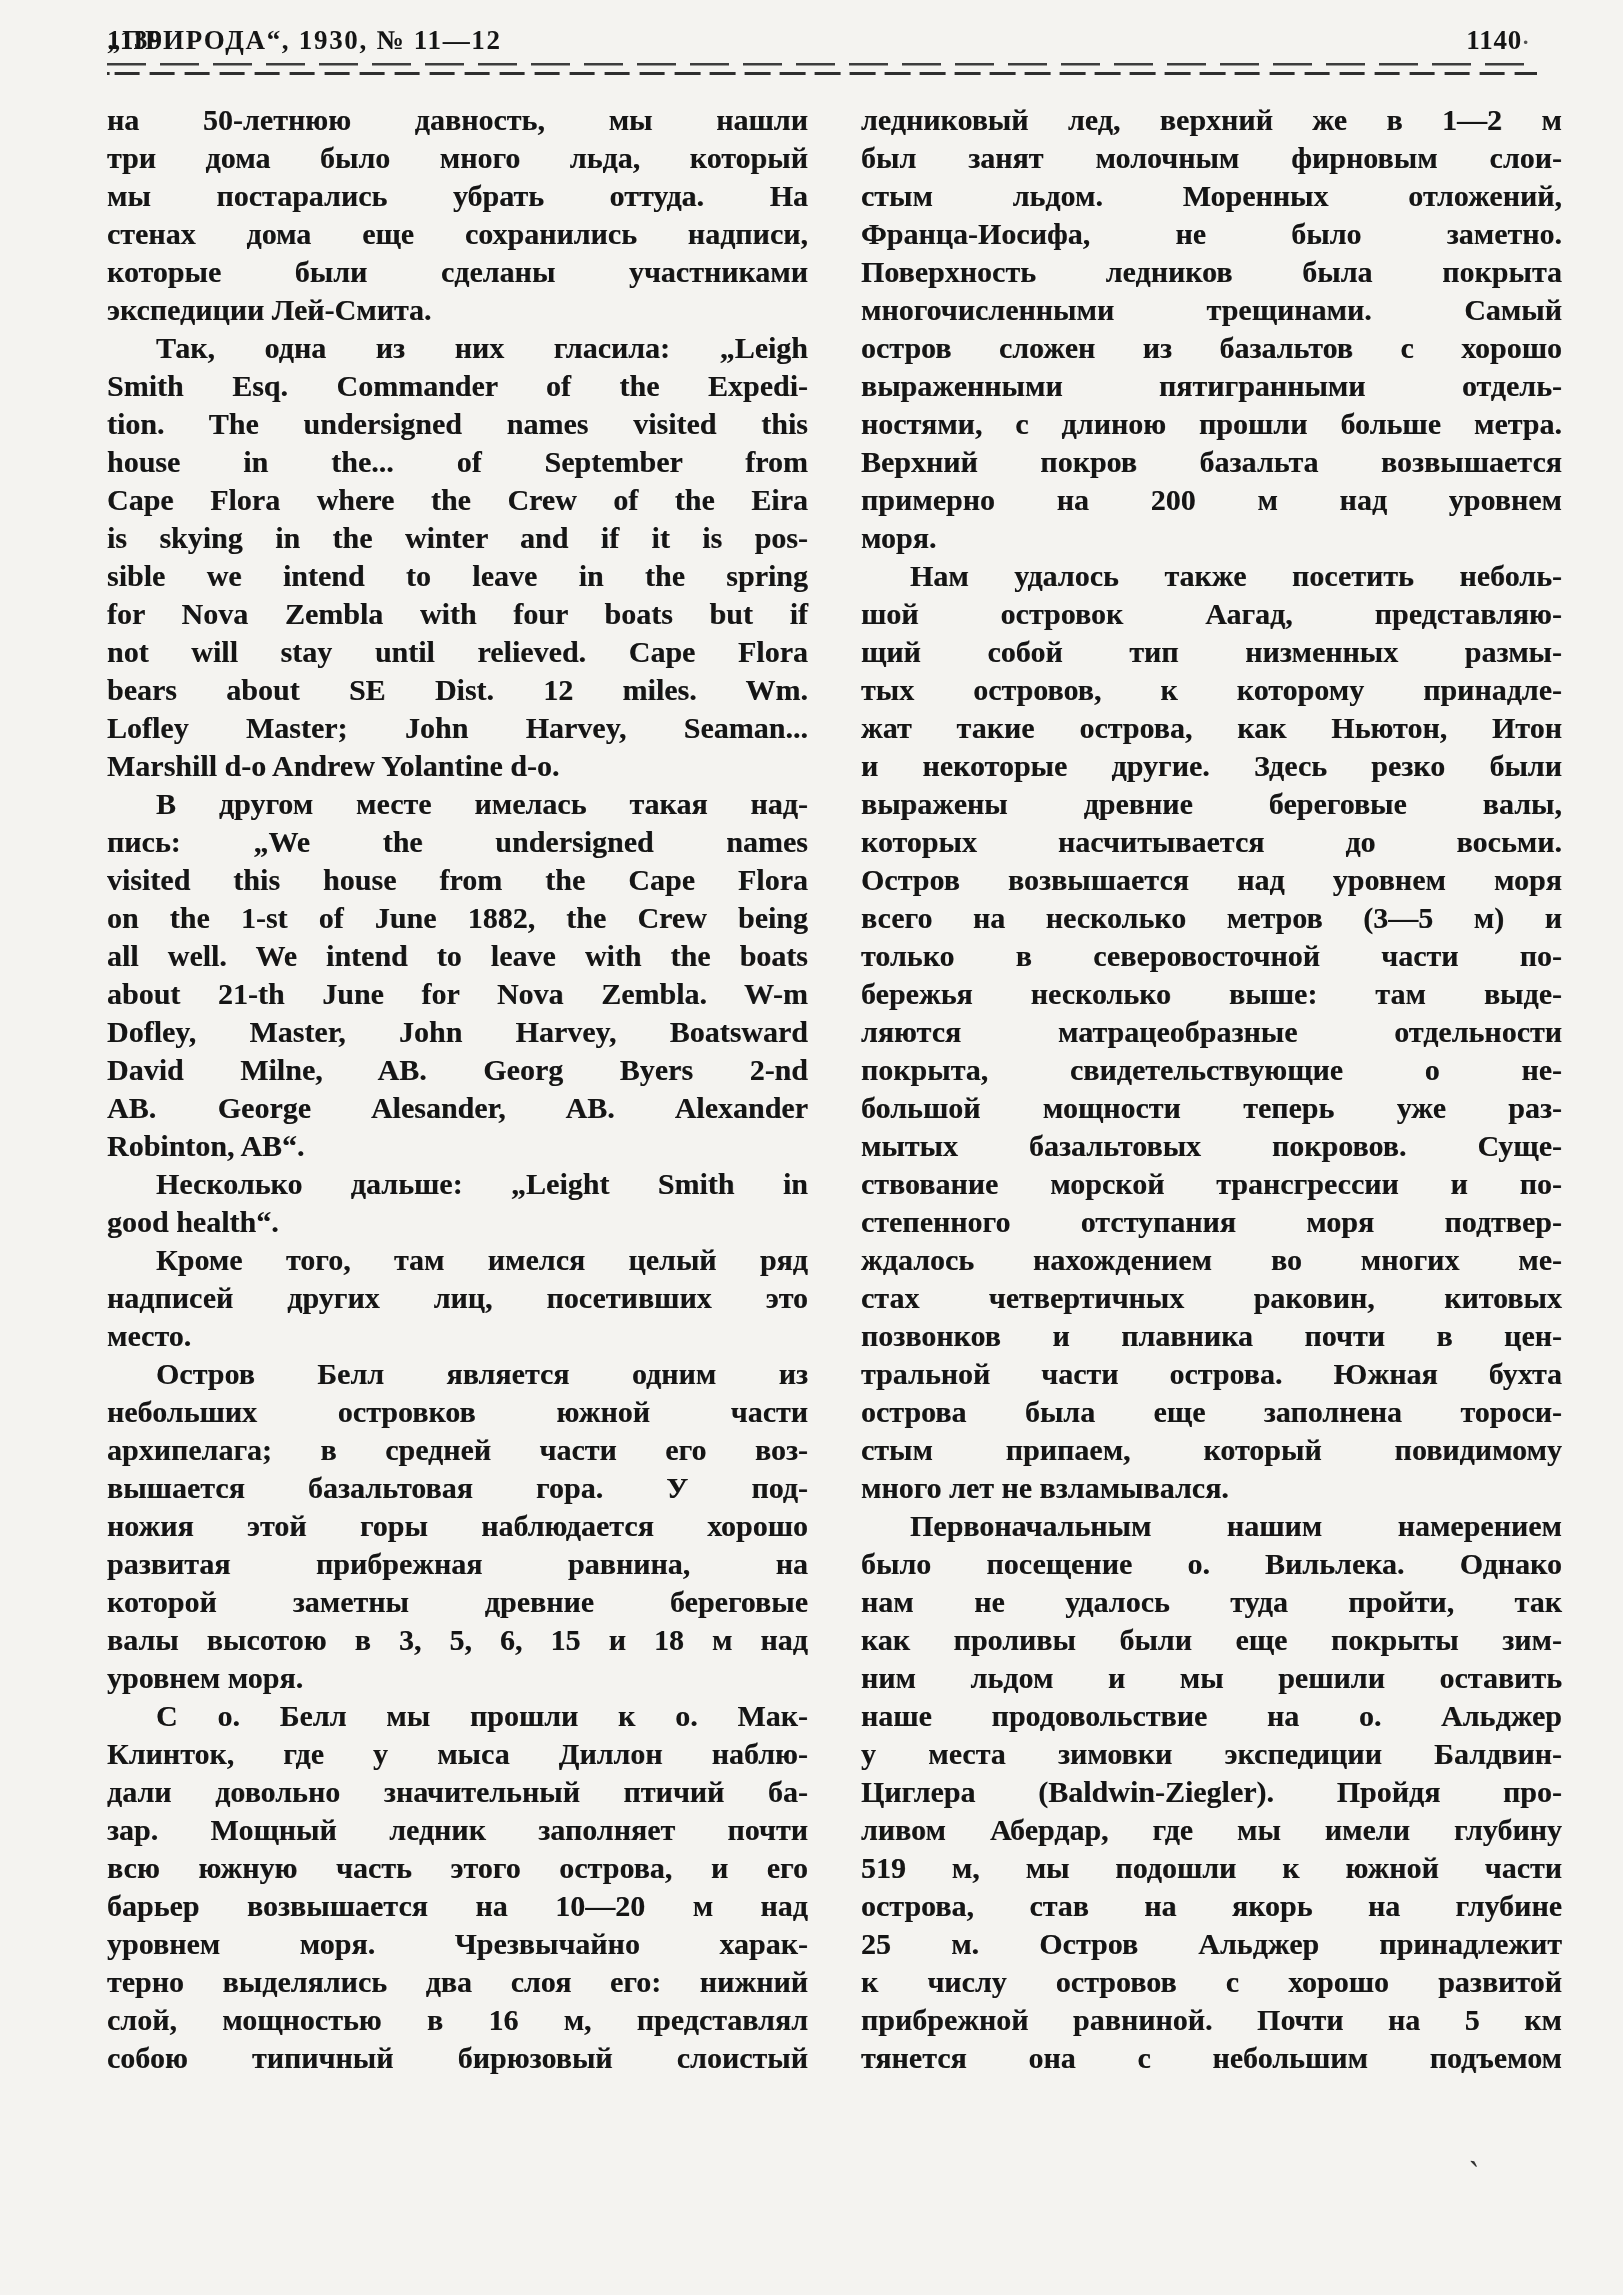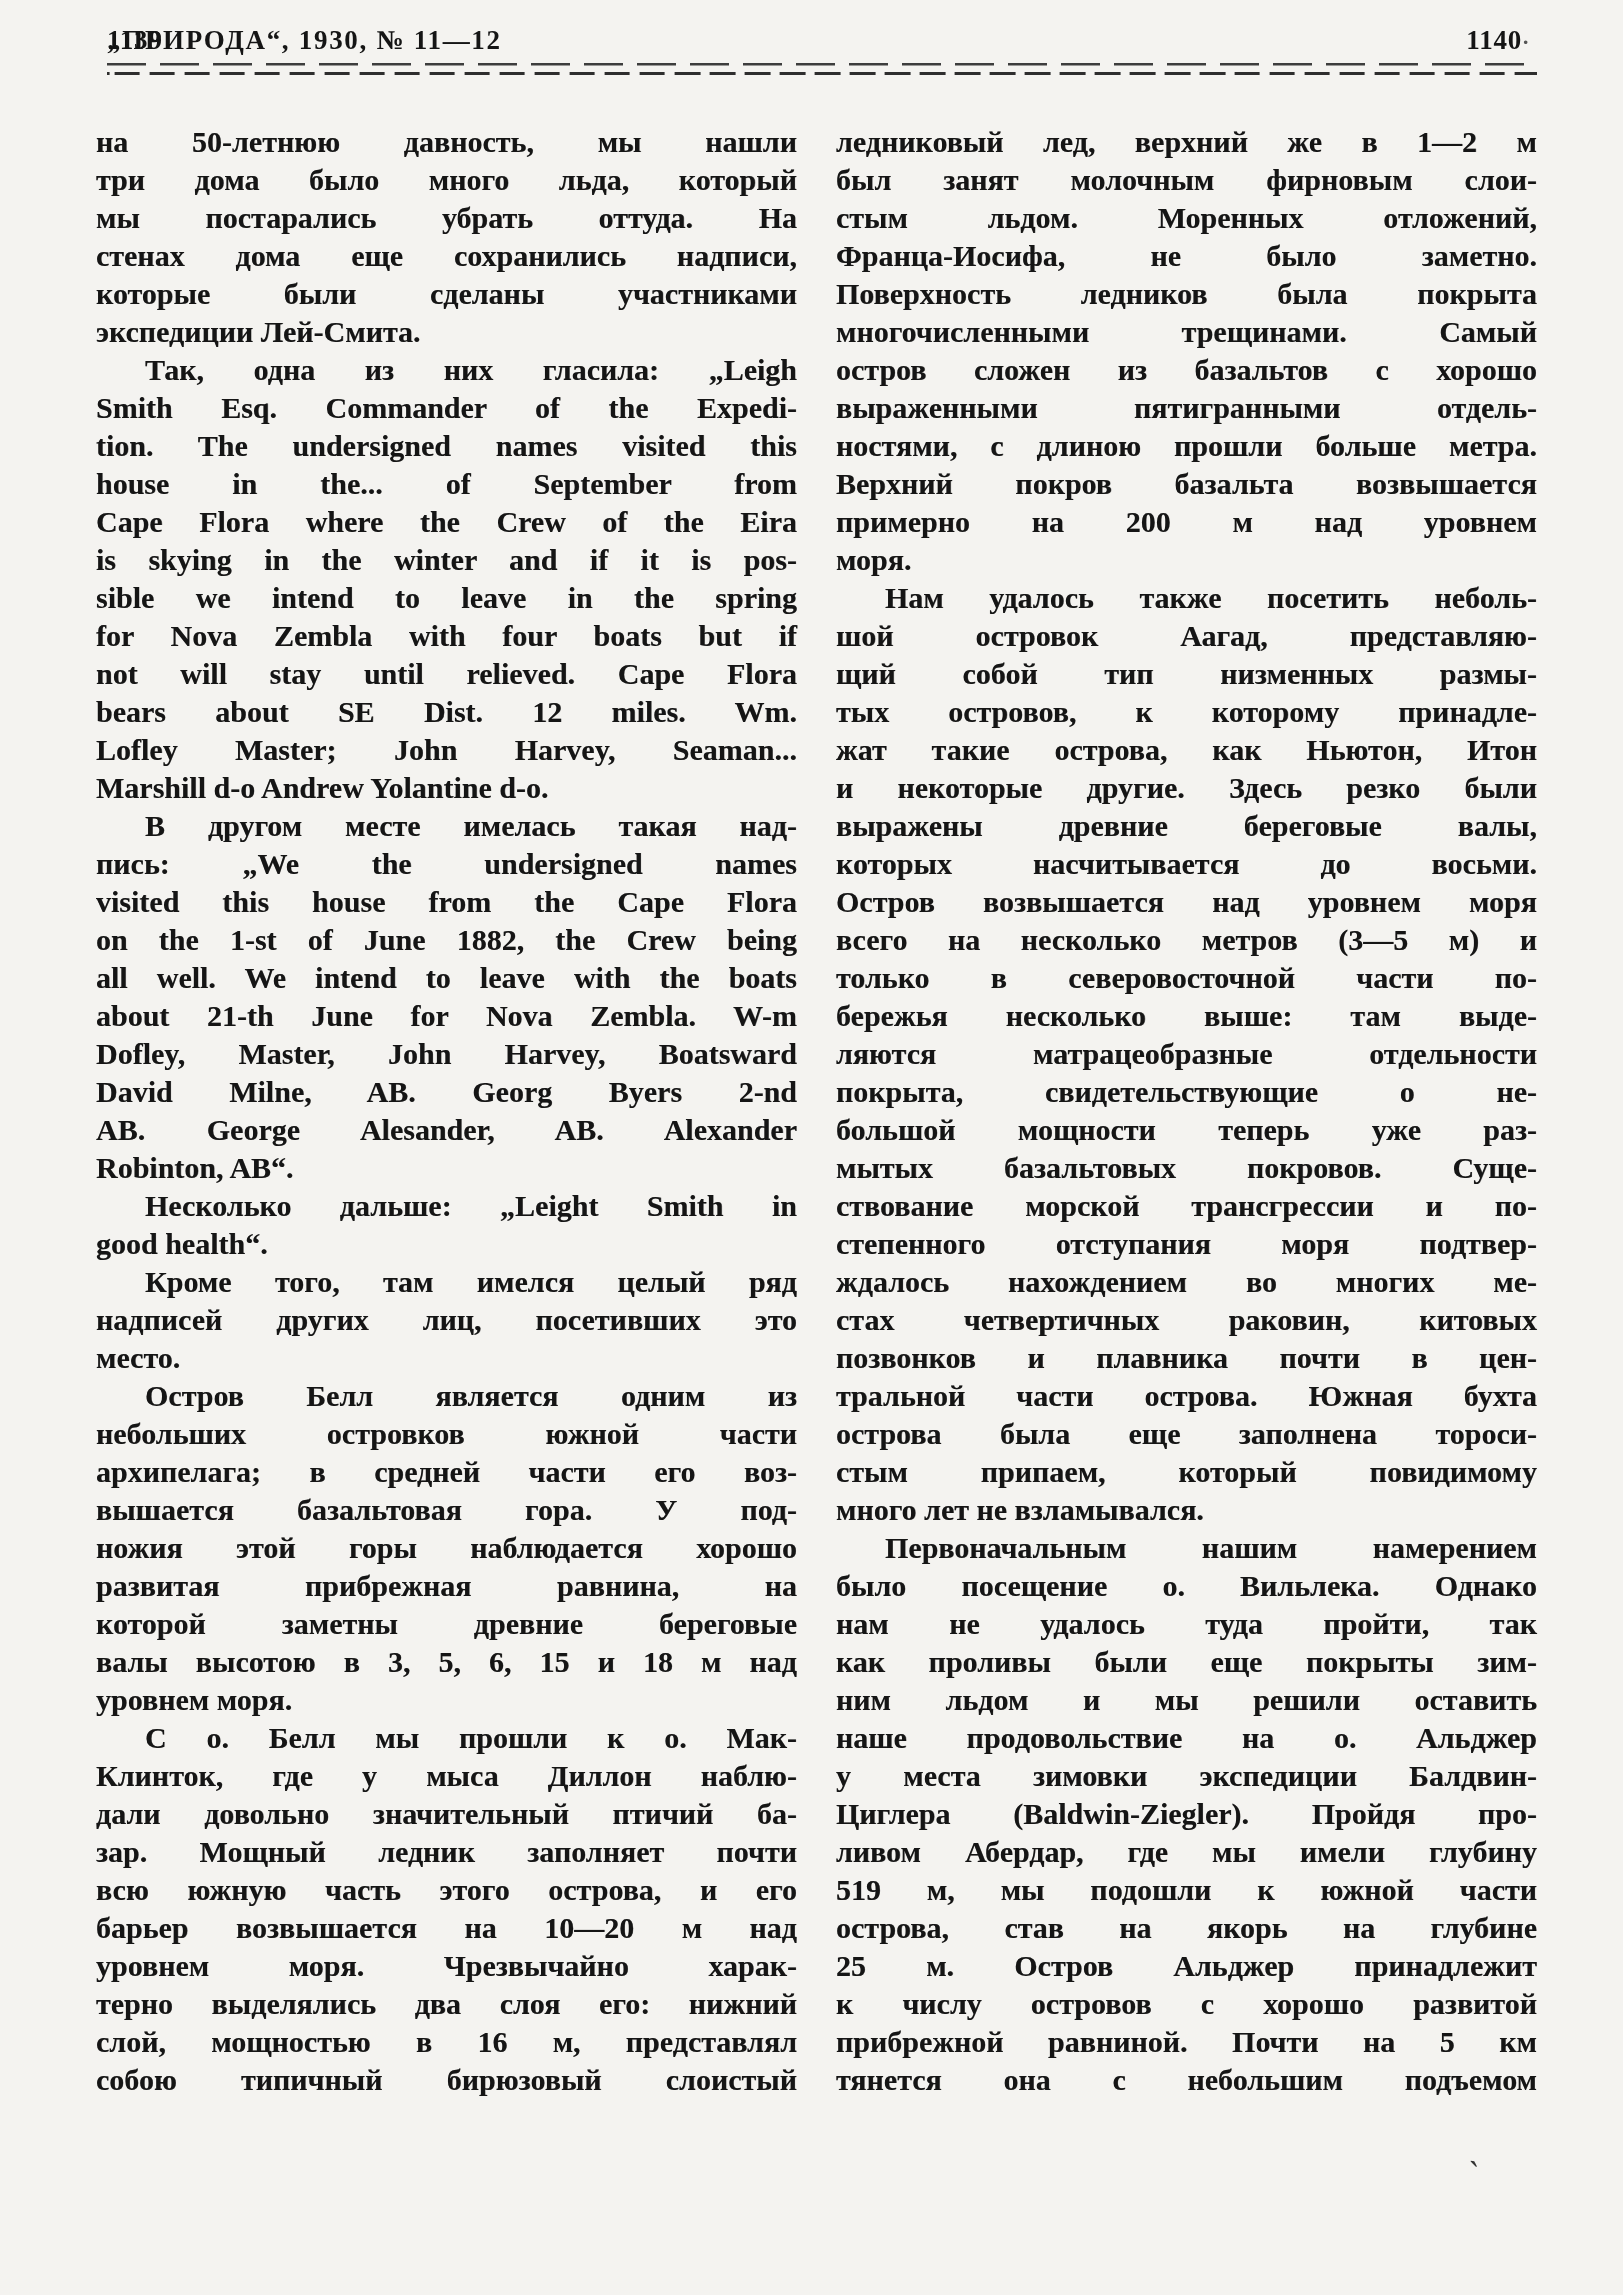--- a/index.html
+++ b/index.html
@@ -50,23 +50,22 @@
   .rule-2 {
     margin-top: 6px;
     height: 3.4px;
     background-image: repeating-linear-gradient(90deg, #2e2e2e 0 25.5px, rgba(46,46,46,0) 25.5px 35px);
     background-position: 7.6px 0;
     background-size: auto 3.4px;
     background-repeat: repeat-x;
   }
   .columns {
     display: flex;
-    gap: 39px;
-    margin-top: 48px;
-    justify-content: flex-end;
+    gap: 53px;
+    margin-top: 26px;
   }
   .col {
     width: 701px;
     flex: 0 0 701px;
   }
   .para { margin: 0; }
   .line {
     font-size: 30px;
     line-height: 38px;
     white-space: normal;

